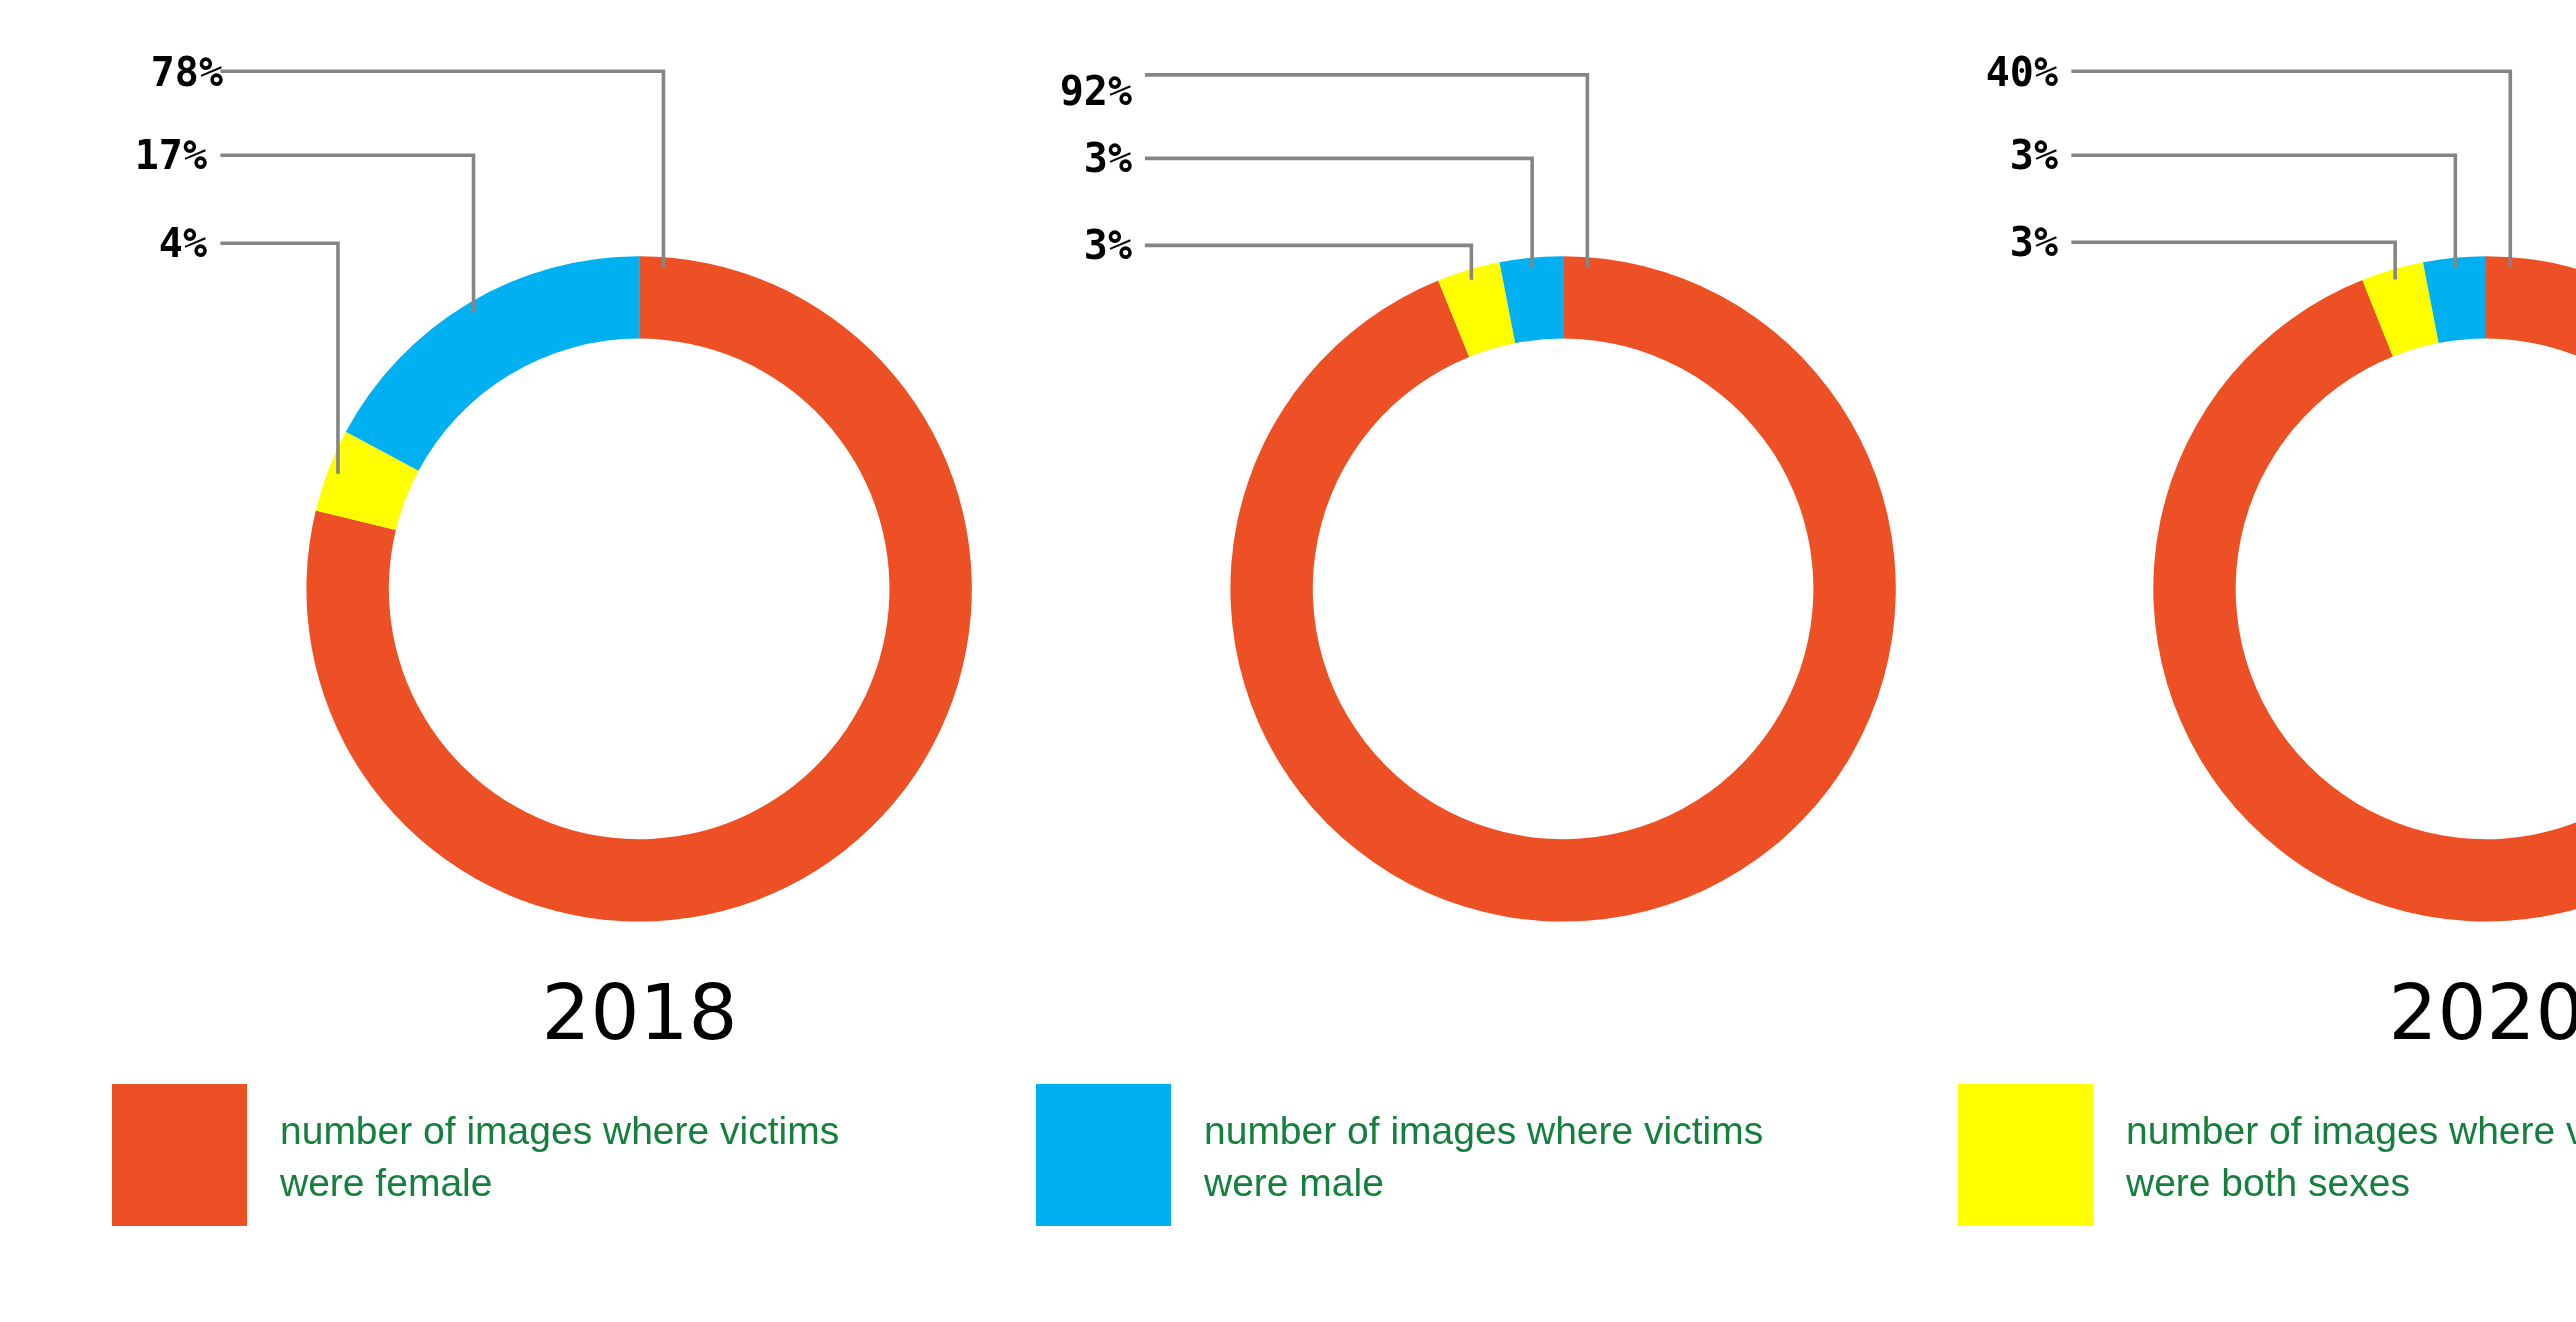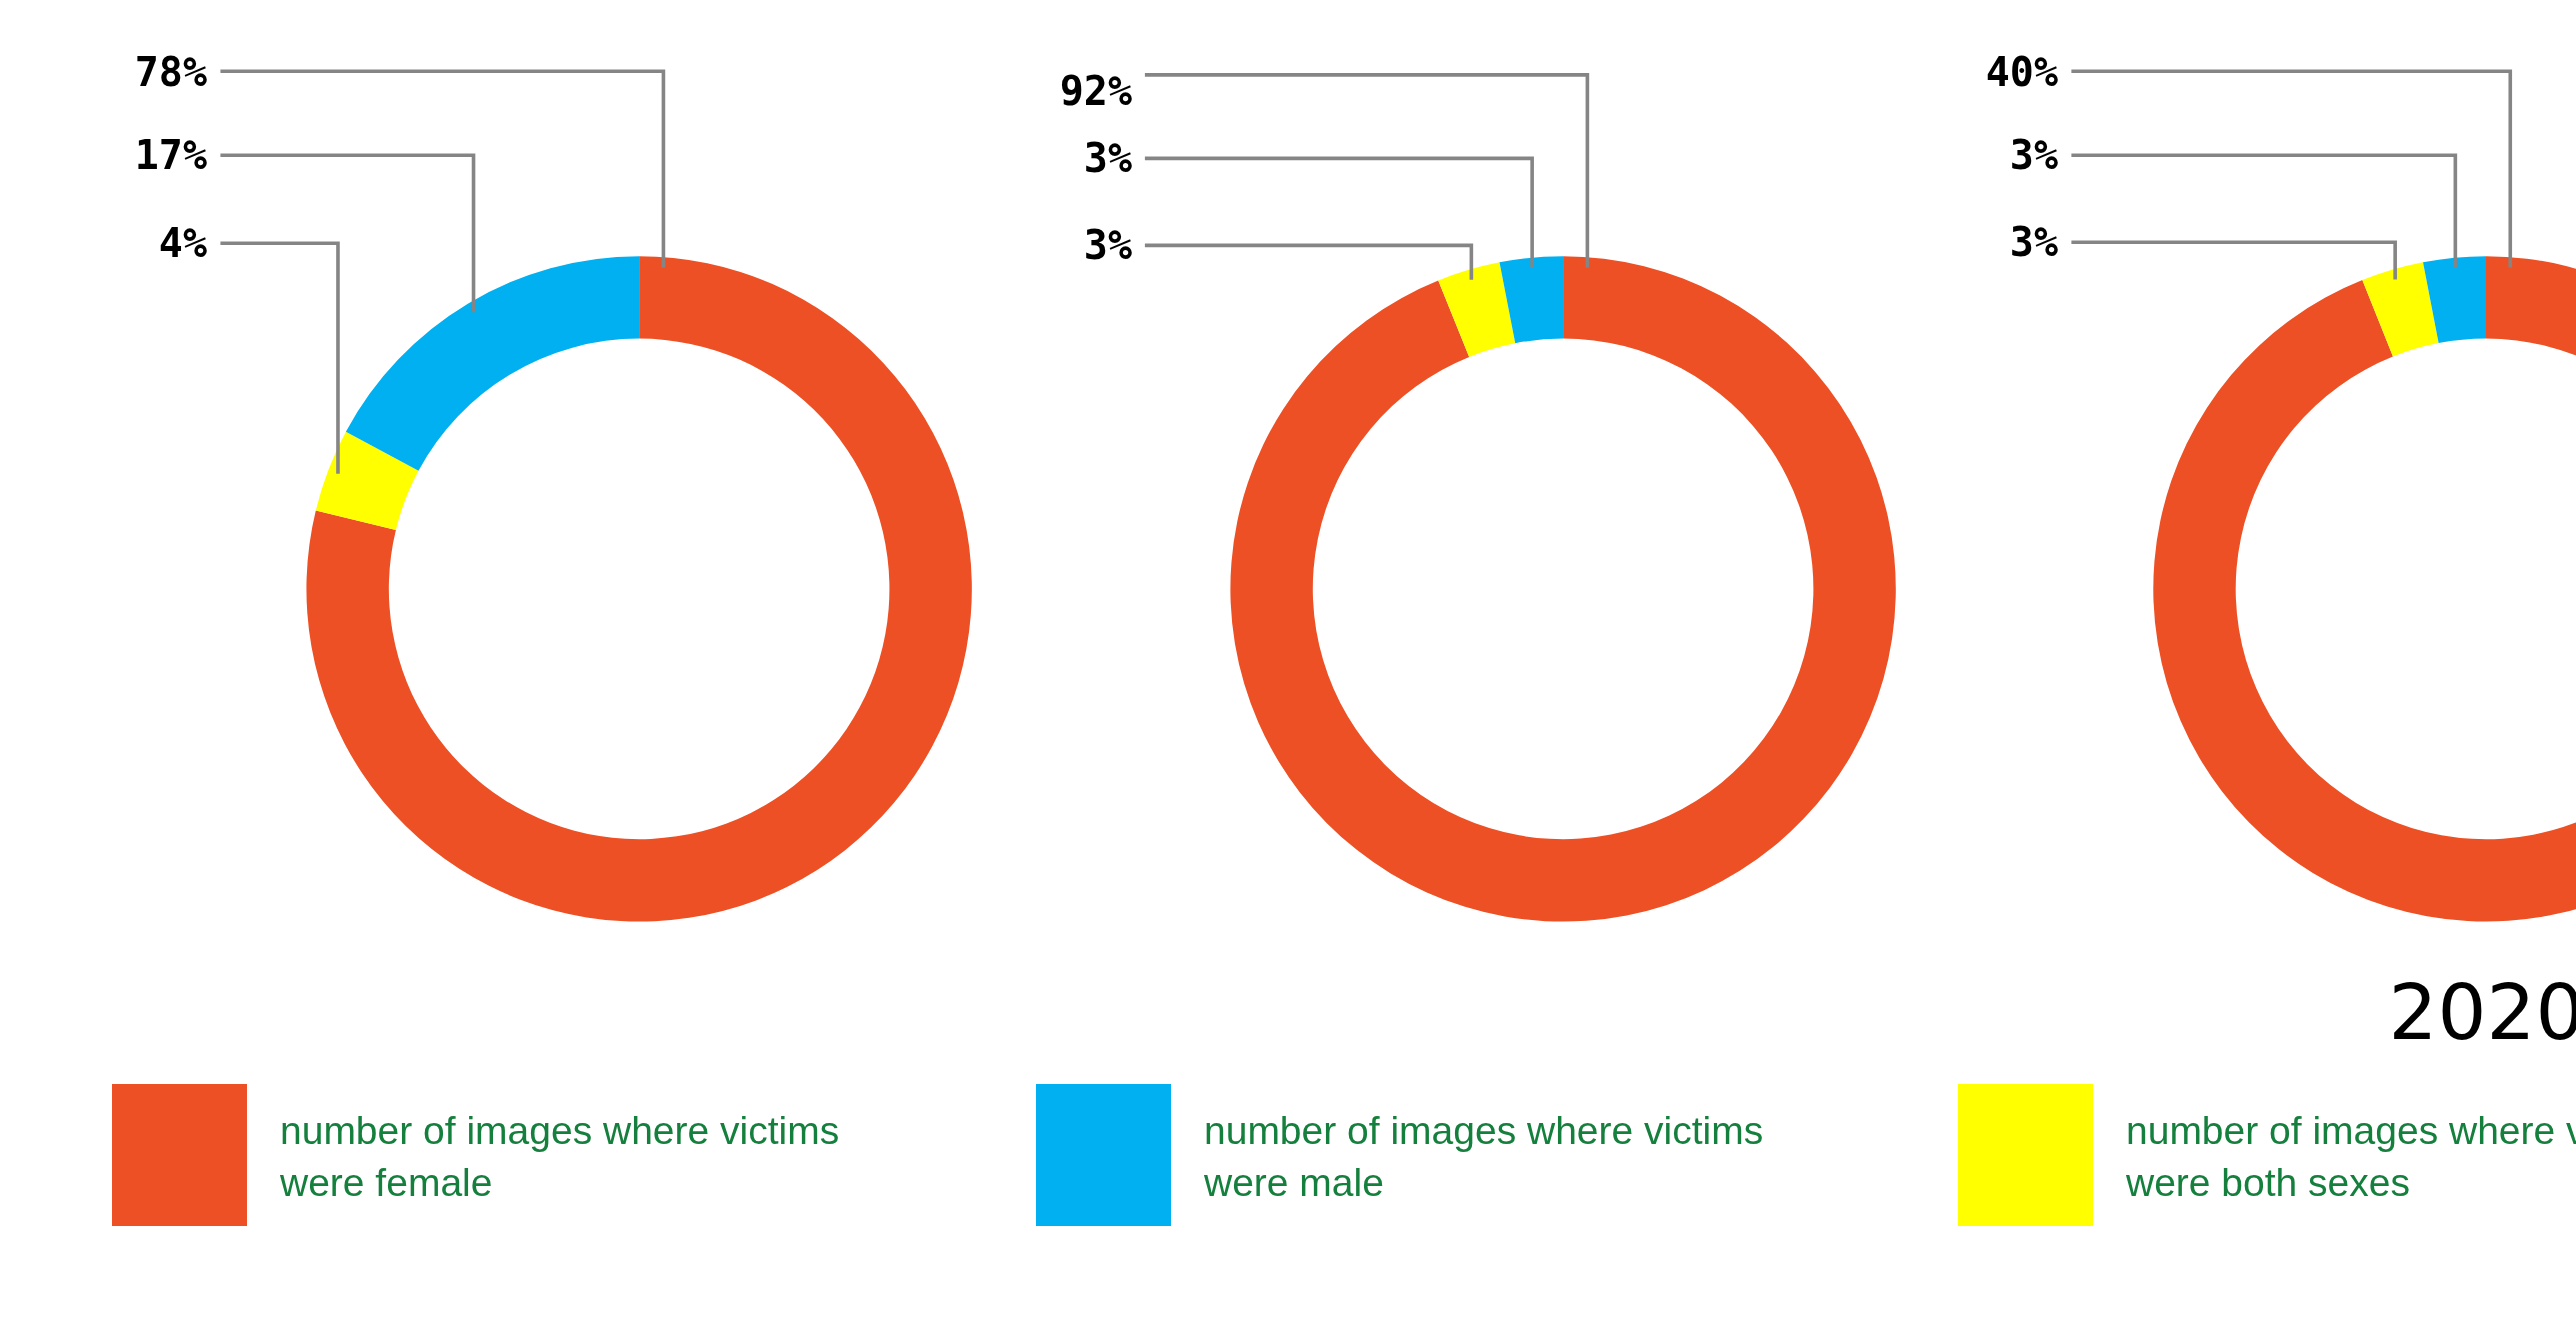--- a/index.html
+++ b/index.html
@@ -17,23 +17,24 @@
 
 <div class="panel" style="left:0px;">
   <svg class="donut-svg" viewBox="0 0 1897 1900" width="977" height="979">
       <path d="M1241,497 A646,646 0 1 1 613.2097268629919,990.6997276609104 L768.6995777947586,1028.4211573424186 A486,486 0 1 0 1241,657 Z" fill="#ED5024"></path>
       <path d="M613.2097268629919,990.6997276609104 A646,646 0 0 1 671.5811272128622,837.9128856968468 L812.6136653644752,913.4762576604761 A486,486 0 0 0 768.6995777947586,1028.4211573424186 Z" fill="#FFFF00"></path>
       <path d="M671.5811272128622,837.9128856968468 A646,646 0 0 1 1240.9999999999998,497 L1241,657 A486,486 0 0 0 812.6136653644752,913.4762576604761 Z" fill="#00B0F0"></path>
       <polyline points="428,138 1288.154580260486,138 1288.154580260486,518.7785284368557" fill="none" stroke="#858585" stroke-width="7"></polyline>
       <polyline points="428,301 919.4379528750476,301 919.4379528750476,605.9023833149043" fill="none" stroke="#858585" stroke-width="7"></polyline>
       <polyline points="428,472 656.2234394740432,472 656.2234394740432,919.5892252834883" fill="none" stroke="#858585" stroke-width="7"></polyline>
     </svg>
-  <div class="pct" style="left:52px; top:52px;">78%</div>
+  <div class="pct" style="left:68px; top:52px;">78%</div>
   <div class="pct" style="left:52px; top:135px;text-align:right;">17%</div>
   <div class="pct" style="left:52px; top:223px;">4%</div>
+  <div class="year" style="left:485px;">2018</div>
 </div>
 
 <div class="panel" style="left:977px;">
   <svg class="donut-svg" viewBox="0 0 1897 1900" width="977" height="979">
       <path d="M1138,497 A646,646 0 1 1 895.5775148479246,544.2117747544698 L955.6202356286244,692.5184559298334 A486,486 0 1 0 1138,657 Z" fill="#ED5024"></path>
       <path d="M895.5775148479246,544.2117747544698 A646,646 0 0 1 1014.5115258589138,508.9127845837718 L1045.0969064511332,665.9622497023422 A486,486 0 0 0 955.6202356286244,692.5184559298334 Z" fill="#FFFF00"></path>
       <path d="M1014.5115258589138,508.9127845837718 A646,646 0 0 1 1137.9999999999998,497 L1138,657 A486,486 0 0 0 1045.0969064511332,665.9622497023422 Z" fill="#00B0F0"></path>
       <polyline points="326,145 1185.154580260486,145 1185.154580260486,518.7785284368557" fill="none" stroke="#858585" stroke-width="7"></polyline>
       <polyline points="326,307 1077.8895857817913,307 1077.8895857817913,519.8926752938019" fill="none" stroke="#858585" stroke-width="7"></polyline>
       <polyline points="326,476 959.8857307689738,476 959.8857307689738,542.8739239990504" fill="none" stroke="#858585" stroke-width="7"></polyline>

